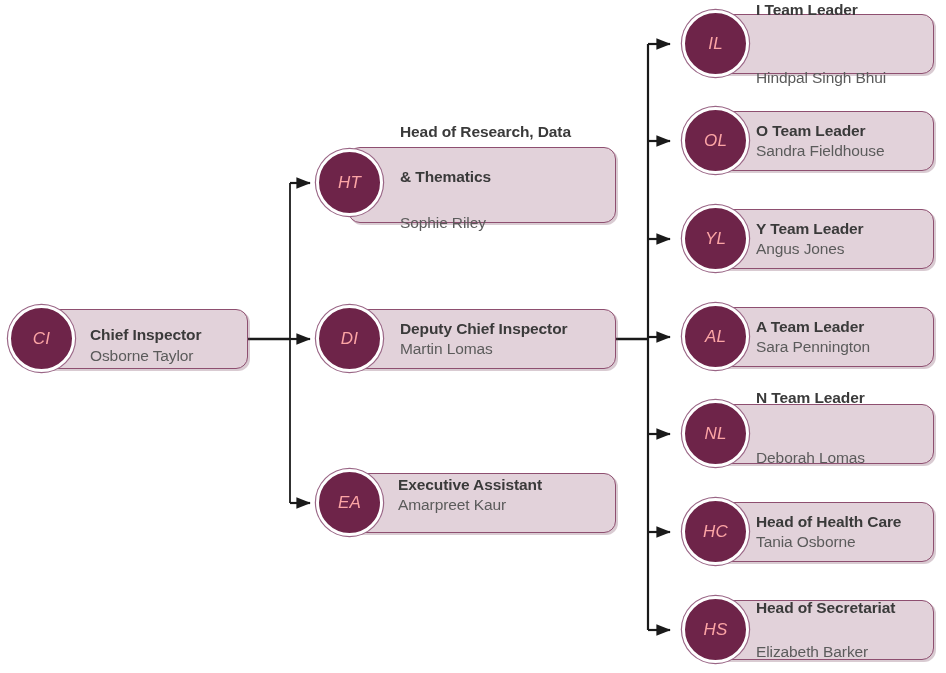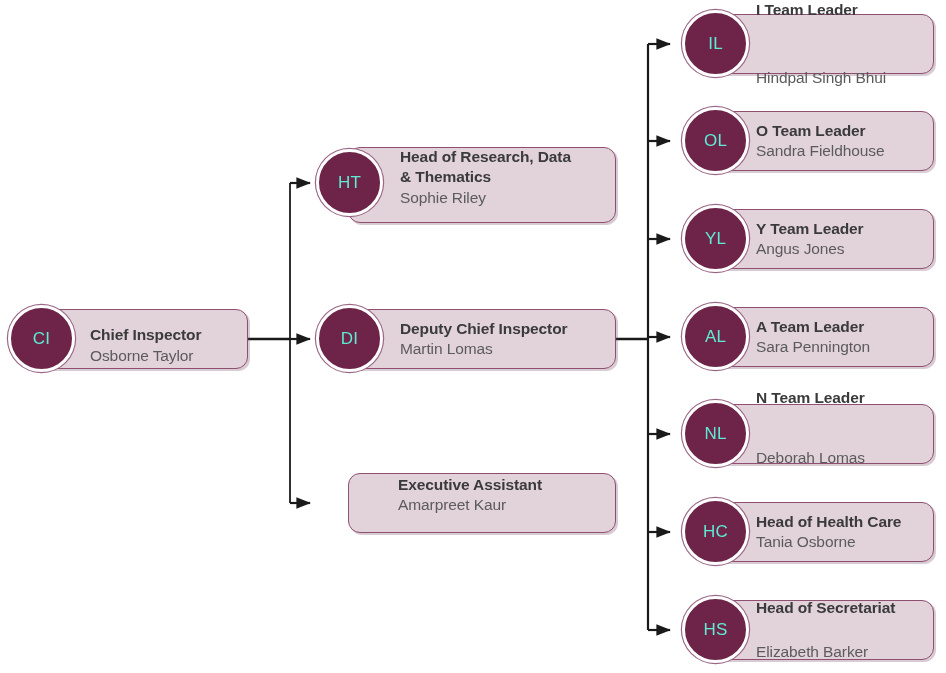--- a/index.html
+++ b/index.html
@@ -69,24 +69,25 @@
   .node-circle {
     position: absolute;
     box-sizing: border-box;
     border-radius: 50%;
     background: #6E2449;
     border: 3px solid #ffffff;
     box-shadow: 0 0 0 1.2px #9A6686;
     display: flex;
     align-items: center;
     justify-content: center;
-    color: #5eead4;
+    color: #fca5a5;
     font-size: 17px;
     font-weight: normal;
     letter-spacing: 0.2px;
+    font-style: italic;
   }
 </style>
 </head>
 <body>
 
 <div id="org-chart">
 
   <svg class="connectors" viewBox="0 0 946 673" width="946" height="673">
     <defs>
       <marker id="arrow" markerWidth="7" markerHeight="7" refX="6.2" refY="3" orient="auto" markerUnits="strokeWidth">
@@ -119,21 +120,21 @@
     <div class="node-box" style="left:32px; top:4px; width:208px; height:60px;"></div>
     <div class="node-text" style="left:82px; top:4px; width:158px; height:73px;">
       <div class="node-title">Chief Inspector</div>
       <div class="node-name">Osborne Taylor</div>
     </div>
     <div class="node-circle" style="left:0px; top:0px; width:67px; height:67px;">CI</div>
   </div>
 
   <div class="node" style="left:316px; top:143px; width:300px; height:84px;">
     <div class="node-box" style="left:32px; top:4px; width:268px; height:76px;"></div>
-    <div class="node-text" style="left:84px; top:4px; width:212px; height:61px;">
+    <div class="node-text" style="left:84px; top:4px; width:212px; height:61px;gap:25px;">
       <div class="node-title">Head of Research, Data</div>
       <div class="node-title">&amp; Thematics</div>
       <div class="node-name">Sophie Riley</div>
     </div>
     <div class="node-circle" style="left:0px; top:6px; width:67px; height:67px;">HT</div>
   </div>
 
   <div class="node" style="left:316px; top:305px; width:300px; height:68px;">
     <div class="node-box" style="left:32px; top:4px; width:268px; height:60px;"></div>
     <div class="node-text" style="left:84px; top:4px; width:212px; height:60px;">
@@ -142,20 +143,21 @@
     </div>
     <div class="node-circle" style="left:0px; top:0px; width:67px; height:67px;">DI</div>
   </div>
 
   <div class="node" style="left:316px; top:469px; width:300px; height:68px;">
     <div class="node-box" style="left:32px; top:4px; width:268px; height:60px;"></div>
     <div class="node-text" style="left:82px; top:4px; width:214px; height:44px;">
       <div class="node-title">Executive Assistant</div>
       <div class="node-name">Amarpreet Kaur</div>
     </div>
+    <div class="node-circle" style="left:0px; top:0px; width:67px; height:67px;">EA</div>
   </div>
 
   <div class="node" style="left:682px; top:10px; width:252px; height:68px;">
     <div class="node-box" style="left:32px; top:4px; width:220px; height:60px;"></div>
     <div class="node-text" style="left:74px; top:4px; width:178px; height:60px;gap:48px;">
       <div class="node-title">I Team Leader</div>
       <div class="node-name">Hindpal Singh Bhui</div>
     </div>
     <div class="node-circle" style="left:0px; top:0px; width:67px; height:67px;">IL</div>
   </div>

